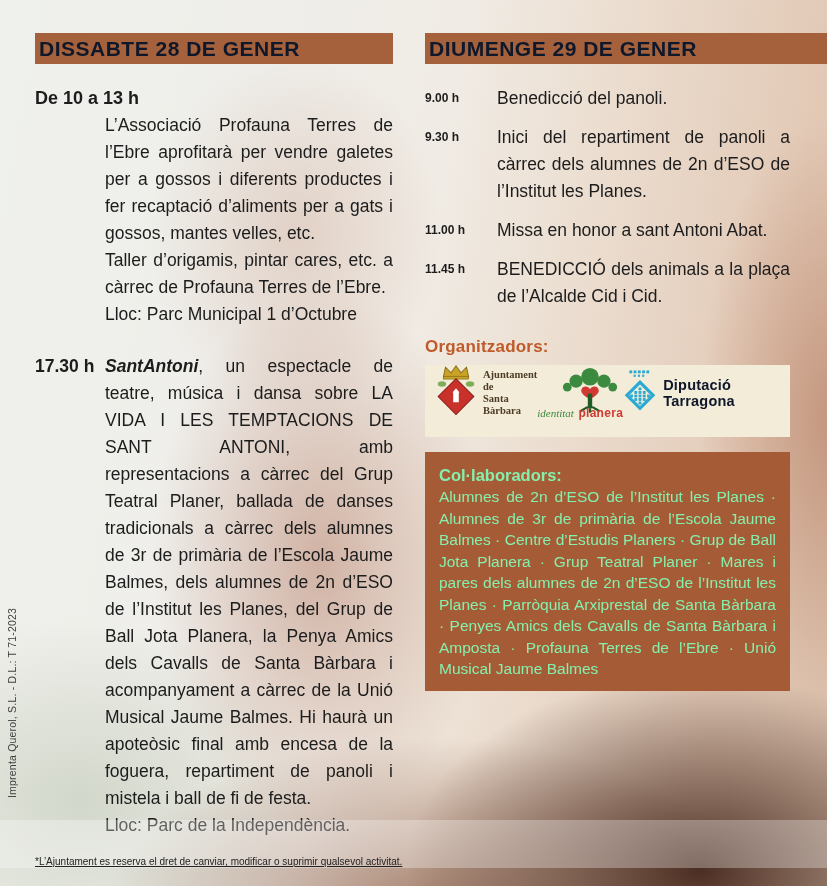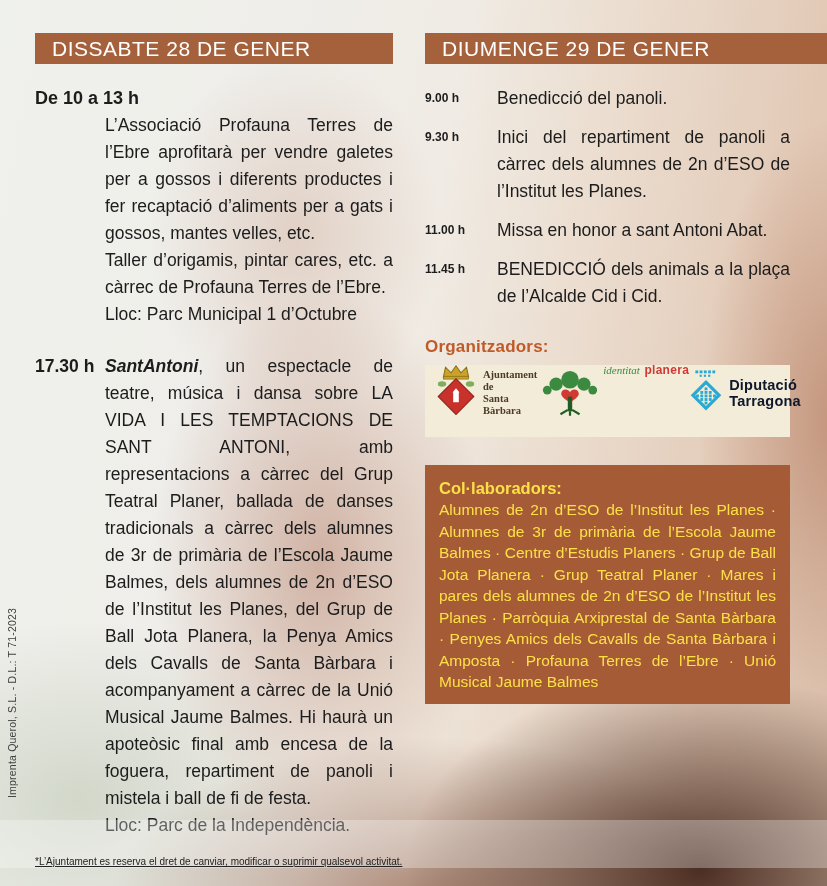--- a/index.html
+++ b/index.html
@@ -11,22 +11,22 @@
       radial-gradient(ellipse 460px 240px at 430px 905px, rgba(112,56,32,0.55), rgba(112,56,32,0) 70%),
       radial-gradient(ellipse 190px 430px at 832px 420px, rgba(158,84,52,0.42), rgba(158,84,52,0) 70%),
       radial-gradient(ellipse 240px 390px at 320px 560px, rgba(148,66,36,0.34), rgba(148,66,36,0) 70%),
       radial-gradient(ellipse 210px 260px at 295px 235px, rgba(168,92,56,0.20), rgba(168,92,56,0) 70%),
       radial-gradient(ellipse 330px 250px at 80px 800px, rgba(186,196,176,0.55), rgba(186,196,176,0) 72%),
       linear-gradient(100deg,#eff1ec 0%,#efeeea 30%,#f0ebe4 48%,#ecdfd2 62%,#e2c9b6 85%,#dcc2ae 100%);
   }
   
   .bar{
     position:absolute;top:33px;height:31px;line-height:31px;
-    color:#ffffff;font-weight:normal;font-size:21px;letter-spacing:.5px;
-    padding-left:17px;box-sizing:border-box;
+    color:#0f172a;font-weight:bold;font-size:21px;letter-spacing:.5px;
+    padding-left:4px;box-sizing:border-box;
   }
   .bar-left{left:35px;width:358px;}
   .bar-right{left:425px;width:402px;}
   
   .col-left{position:absolute;left:35px;top:85px;width:358px;}
   .col-right{position:absolute;left:425px;top:85px;width:365px;}
   p{margin:0;}
   .time-heading{font-weight:bold;font-size:18px;line-height:27px;}
   .indent{padding-left:70px;}
   .jtext{font-size:17.5px;line-height:27px;text-align:justify;}
@@ -37,29 +37,29 @@
   .sevent{position:relative;padding-left:72px;margin-bottom:12px;min-height:27px;}
   .sevent .time{position:absolute;left:0;top:0;font-weight:bold;font-size:12px;line-height:27px;}
   
   .org-label{margin-top:27px;font-weight:bold;font-size:17px;color:#c05a28;letter-spacing:.2px;}
   .org-strip{
     margin-top:8px;width:365px;height:72px;background:#f2ecd9;box-sizing:border-box;
     display:flex;align-items:center;justify-content:space-between;padding:4px 12px 21px 10px;
   }
   .logo{display:flex;align-items:center;gap:6px;}
   .crest-text{font-family:"Liberation Serif",serif;font-weight:bold;font-size:10.5px;line-height:12px;color:#4d3b24;}
-  .tree-logo{display:flex;align-items:flex-start;line-height:10px;}
+  .tree-logo{display:flex;flex-direction:column;align-items:flex-end;line-height:10px;}
   .tree-words{margin-top:-6px;white-space:nowrap;}
   .identitat{font-family:"Liberation Serif",serif;font-style:italic;color:#3c8a3f;font-size:11px;}
   .planera{font-weight:bold;color:#d03a32;font-size:12px;letter-spacing:.3px;}
   .dipu-text{font-weight:bold;font-size:14.5px;color:#0f172a;letter-spacing:.2px;}
   
   .collab-box{
-    margin-top:28px;width:365px;box-sizing:border-box;background:#a55c36;
-    color:#fde047;padding:12px 14px 11px 14px;
+    margin-top:15px;width:365px;box-sizing:border-box;background:#a55c36;
+    color:#86efac;padding:12px 14px 11px 14px;
   }
   .collab-label{font-weight:bold;font-size:16.5px;line-height:22px;}
   .collab-text{font-size:15.5px;line-height:21.5px;text-align:justify;}
   
   .footer-band{position:absolute;left:0;top:820px;width:827px;height:48px;background:rgba(255,255,255,0.30);}
   .footer{position:absolute;left:35px;top:856px;font-size:10px;color:#232323;text-decoration:underline;}
   .print-credit{
     position:absolute;left:6px;top:588px;height:210px;
     writing-mode:vertical-rl;transform:rotate(180deg);
     font-size:10.5px;color:#3f3f3f;letter-spacing:.2px;

